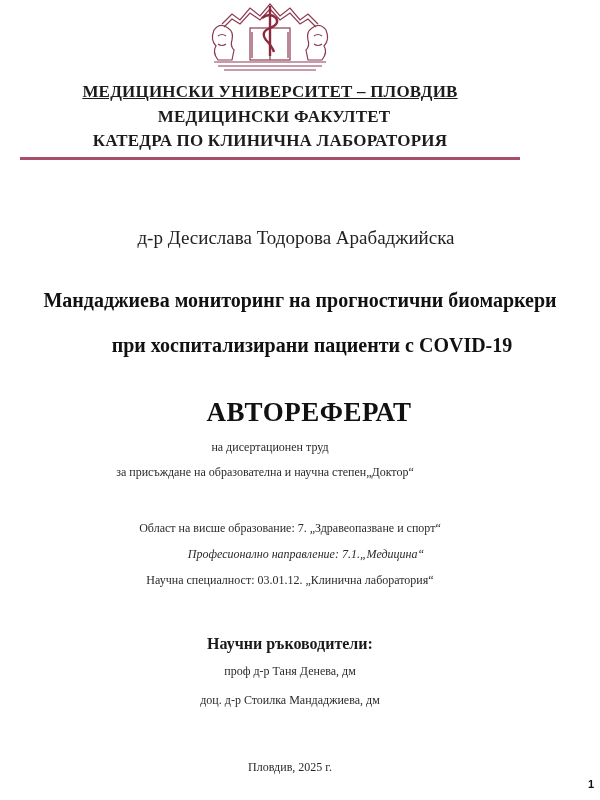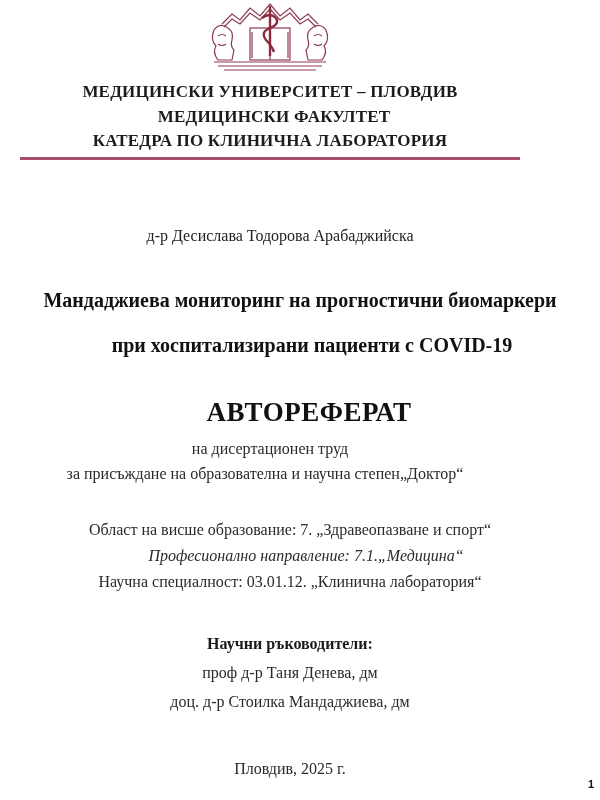--- a/index.html
+++ b/index.html
@@ -34,37 +34,38 @@
       color: #1c1c1c;
     }
     .rule {
       left: 20px;
       top: 157px;
       width: 500px;
       height: 3px;
       background: #a8506a;
     }
     .author {
-      font-size: 16px;
+      font-size: 19px;
       color: #222;
+      margin-left: 16px;
     }
     .title {
       font-weight: bold;
       font-size: 20px;
       color: #111;
     }
     .doc-type {
       font-weight: bold;
       font-size: 27px;
       letter-spacing: 0.5px;
       color: #111;
       padding-left: 39px;
     }
     .body-line {
-      font-size: 16px;
+      font-size: 12px;
       color: #2a2a2a;
     }
     .heading-small {
       font-weight: bold;
       font-size: 16px;
       color: #1a1a1a;
     }
     .page-num {
       font-family: "Liberation Sans", "DejaVu Sans", sans-serif;
       font-weight: bold;
@@ -99,21 +100,21 @@
       <line x1="16" y1="70" x2="108" y2="70"></line>
     </g>
 
     <g stroke="#8c2a40" stroke-width="2.4" fill="none">
       <line x1="62" y1="6" x2="62" y2="56"></line>
       <path d="M54,18 q8,-6 14,0 q4,6 -6,10 q-10,4 -4,12 q6,6 8,12"></path>
     </g>
   </svg>
 </div>
 
-<div class="center-line inst" style="left:0; width:540px; top:82px;">МЕДИЦИНСКИ УНИВЕРСИТЕТ – ПЛОВДИВ</div>
+<div class="center-line inst" style="left:0; width:540px; top:82px;text-decoration:underline;">МЕДИЦИНСКИ УНИВЕРСИТЕТ – ПЛОВДИВ</div>
 <div class="center-line inst" style="left:4px; width:540px; top:107px;text-align:center;">МЕДИЦИНСКИ ФАКУЛТЕТ</div>
 <div class="center-line inst" style="left:0; width:540px; top:131px;">КАТЕДРА ПО КЛИНИЧНА ЛАБОРАТОРИЯ</div>
 
 <div class="abs rule"></div>
 
 <div class="center-line author" style="left:0; width:560px; top:227px;">д-р Десислава Тодорова Арабаджийска</div>
 
 <div class="center-line title" style="left:0; width:600px; top:289px;">Мандаджиева мониторинг на прогностични биомаркери</div>
 <div class="center-line title" style="left:0; width:560px; top:334px;margin-left:32px;">при хоспитализирани пациенти с COVID-19</div>
 

